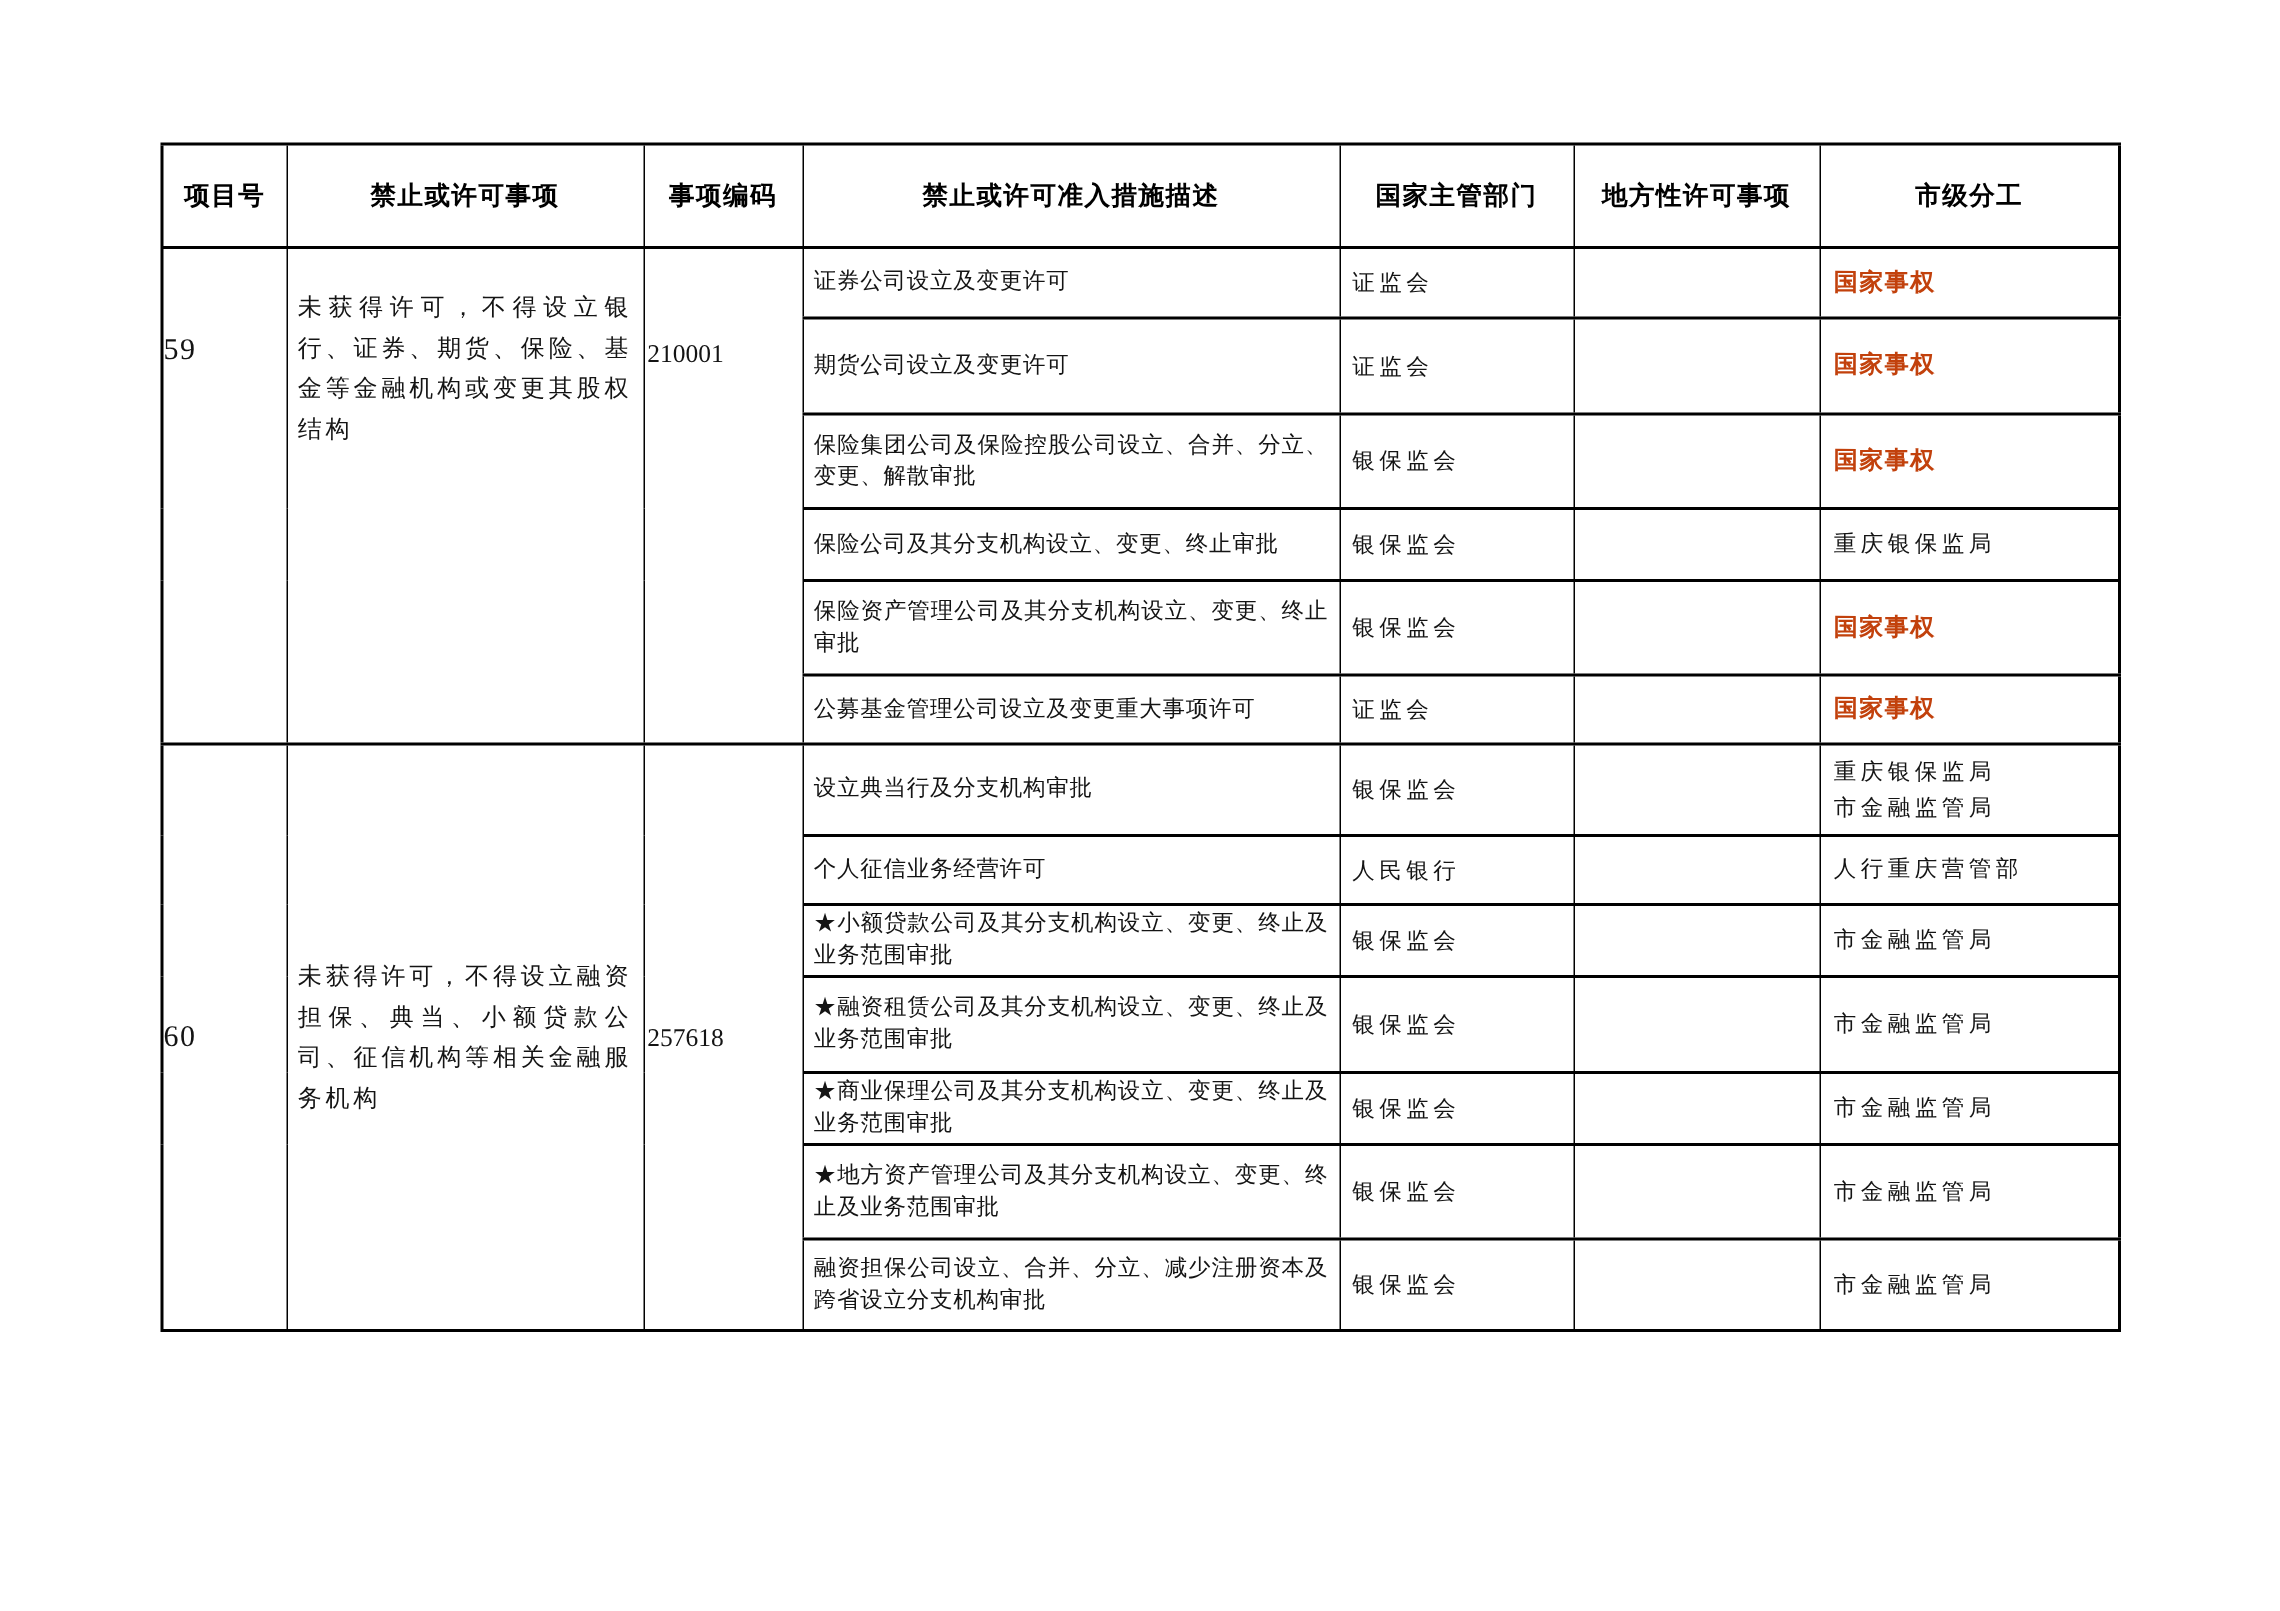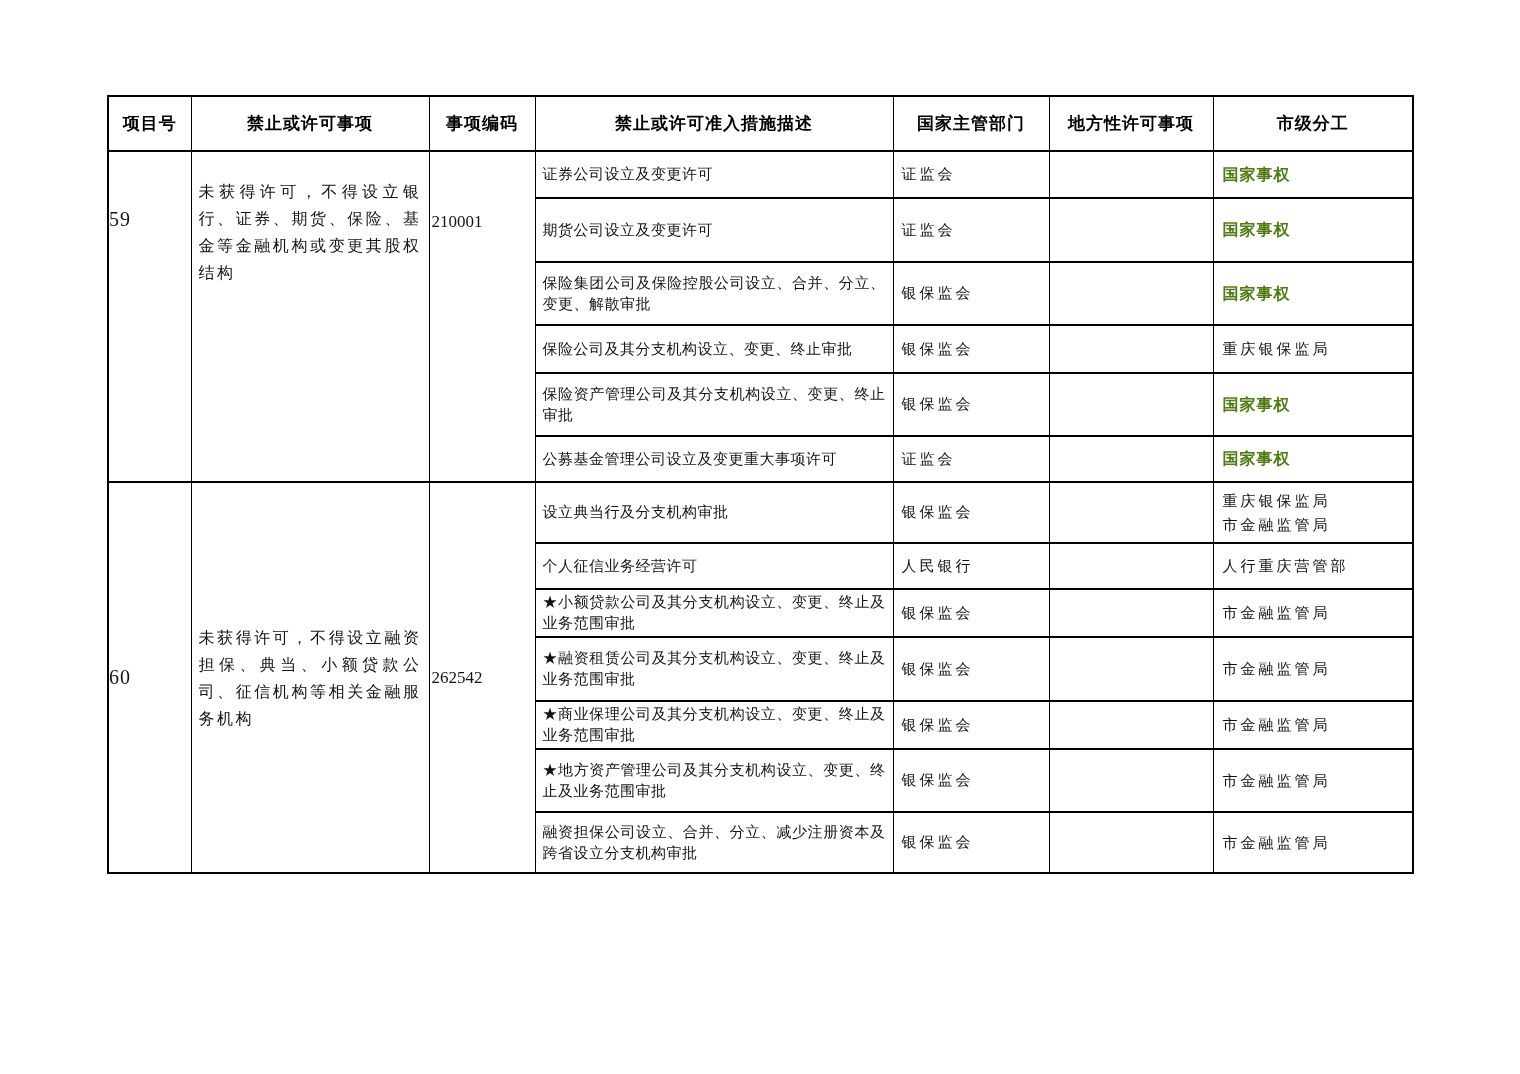--- a/index.html
+++ b/index.html
@@ -77,21 +77,21 @@
     font-size: 15px;
     letter-spacing: 3px;
     line-height: 24px;
     padding-left: 9px;
     white-space: pre-line;
   }
   .city-bold {
     font-weight: bold;
     letter-spacing: 1px;
     font-size: 16px;
-    color: #4d7c0f;
+    color: #c2410c;
   }
   .page-number {
     position: absolute;
     left: 0; right: 0;
     top: 982px;
     text-align: center;
     font-size: 21px;
     color: #111;
   }
 </style>
@@ -105,21 +105,21 @@
       <col style="width:83px">
       <col style="width:238px">
       <col style="width:106px">
       <col style="width:358px">
       <col style="width:156px">
       <col style="width:164px">
       <col style="width:200px">
     </colgroup>
 
     <tbody>
-        <tr style="height:55px">
+        <tr style="height:69px">
       <th class="hdr">项目号</th>
       <th class="hdr">禁止或许可事项</th>
       <th class="hdr">事项编码</th>
       <th class="hdr">禁止或许可准入措施描述</th>
       <th class="hdr">国家主管部门</th>
       <th class="hdr">地方性许可事项</th>
       <th class="hdr">市级分工</th>
     </tr>
 
     <tr style="height:47px">
@@ -158,21 +158,21 @@
     <tr style="height:46px">
       <td class="measure-cell">公募基金管理公司设立及变更重大事项许可</td>
       <td class="authority-cell">证监会</td>
       <td class="local-cell"></td>
       <td class="city-cell city-bold">国家事权</td>
     </tr>
 
     <tr style="height:61px">
       <td rowspan="7" class="itemno-cell">60</td>
       <td rowspan="7" class="matter-cell">未获得许可，不得设立融资担保、典当、小额贷款公司、征信机构等相关金融服务机构</td>
-      <td rowspan="7" class="code-cell">262542</td>
+      <td rowspan="7" class="code-cell">257618</td>
       <td class="measure-cell">设立典当行及分支机构审批</td>
       <td class="authority-cell">银保监会</td>
       <td class="local-cell"></td>
       <td class="city-cell">重庆银保监局
 市金融监管局</td>
     </tr>
     <tr style="height:46px">
       <td class="measure-cell">个人征信业务经营许可</td>
       <td class="authority-cell">人民银行</td>
       <td class="local-cell"></td>

